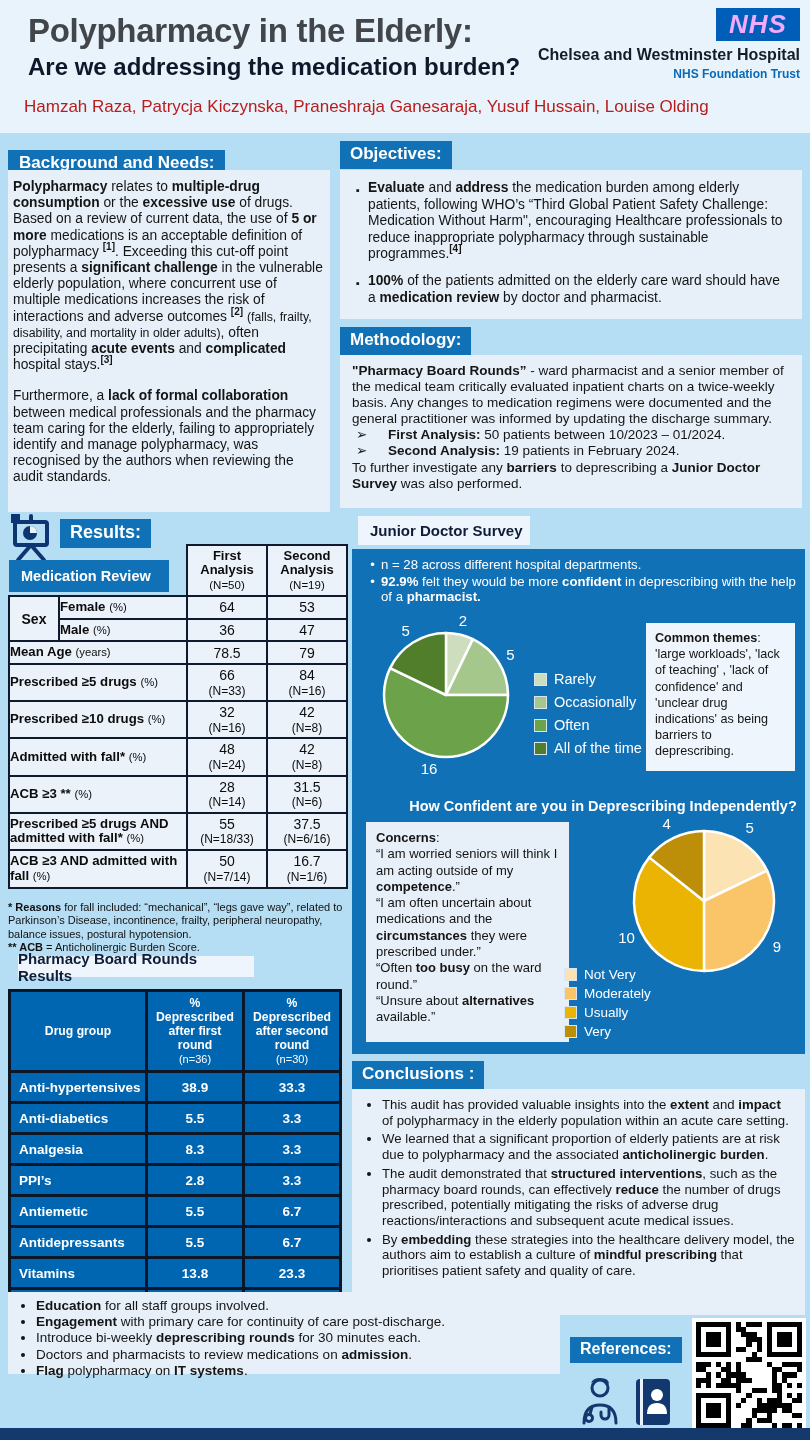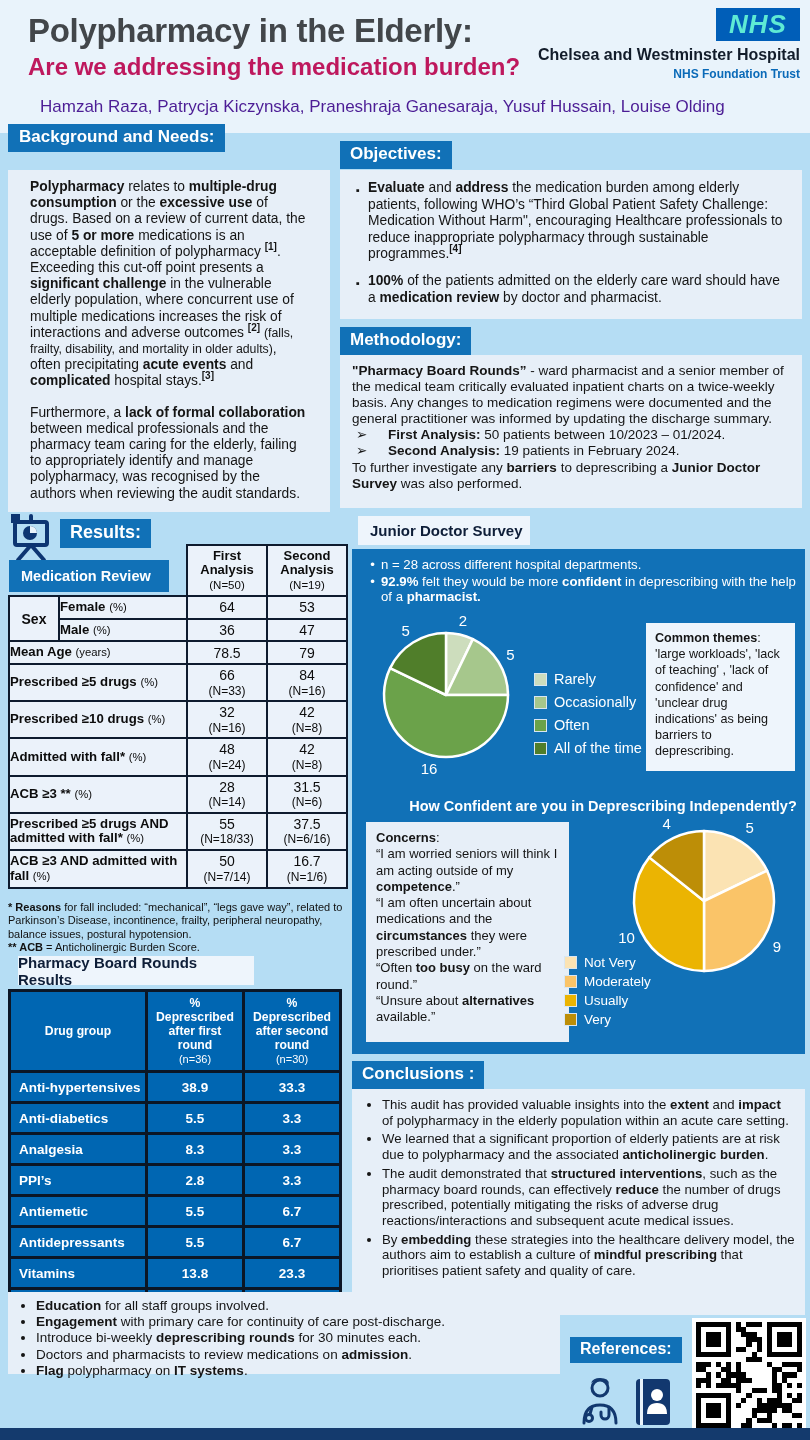--- a/index.html
+++ b/index.html
@@ -1,35 +1,35 @@
 <!DOCTYPE html>
 <html><head>
 <meta charset="utf-8">
 <style>
   html,body{margin:0;padding:0;}
   body{width:810px;height:1440px;position:relative;background:#b5ddf4;
        font-family:"Liberation Sans",sans-serif;color:#111;overflow:hidden;}
   
   .topband{position:absolute;left:0;top:0;width:810px;height:133px;background:#e9f3fb;}
   .title{position:absolute;left:28px;top:12px;font-size:33px;font-weight:bold;color:#42464a;letter-spacing:-0.3px;}
-  .subtitle{position:absolute;left:28px;top:53px;font-size:24px;font-weight:bold;color:#be185d;}
-  .authors{position:absolute;left:40px;top:97px;font-size:17px;color:#4c1d95;}
-  .nhs-box{position:absolute;right:10px;top:8px;width:84px;height:33px;background:#005eb8;color:#5eead4;
+  .subtitle{position:absolute;left:28px;top:53px;font-size:24px;font-weight:bold;color:#0f172a;}
+  .authors{position:absolute;left:24px;top:97px;font-size:17px;color:#b91c1c;}
+  .nhs-box{position:absolute;right:10px;top:8px;width:84px;height:33px;background:#005eb8;color:#f0abfc;
            display:flex;align-items:center;justify-content:center;}
   .nhs-box span{font-style:italic;font-weight:bold;font-size:26px;letter-spacing:1px;}
   .trust-name{position:absolute;right:10px;top:46px;width:420px;text-align:right;font-size:16px;font-weight:bold;color:#121c2a;}
   .trust-sub{position:absolute;right:10px;top:67px;width:420px;text-align:right;font-size:12px;font-weight:bold;color:#0a6ab8;}
   
   .sec-h{position:absolute;background:#1171b7;color:#fff;font-weight:bold;font-size:17px;
          padding:3px 10px 5px;white-space:nowrap;}
-  .h-bg{left:8px;top:124px;padding-left:11px;} .h-obj{left:340px;top:141px;} .h-meth{left:340px;top:327px;}
+  .h-bg{left:8px;top:150px;padding-left:11px;} .h-obj{left:340px;top:141px;} .h-meth{left:340px;top:327px;}
   .h-res{left:60px;top:519px;font-size:18px;} .h-conc{left:352px;top:1061px;}
   .h-look{left:8px;top:1322px;} .h-ref{left:570px;top:1337px;font-size:16px;}
   .panel{position:absolute;background:#e7eff8;color:#151515;box-sizing:border-box;}
-  .p-bg{left:8px;top:170px;width:322px;height:342px;padding:9px 22px;font-size:13.8px;line-height:16.2px;}
+  .p-bg{left:8px;top:170px;width:322px;height:342px;padding:9px 5px;font-size:13.8px;line-height:16.2px;}
   .p-bg p{margin:0 0 15px 0;}
   .fine{font-size:12.3px;}
   sup{font-size:10px;line-height:0;}
   .p-obj{left:340px;top:170px;width:462px;height:149px;padding:10px 14px 6px 8px;font-size:13.8px;line-height:16.6px;}
   .obj-item{display:flex;margin-bottom:10px;}
   .obj-item::before{content:"▪";width:20px;flex:none;font-size:11px;padding-top:2px;text-align:center;}
   .p-meth{left:340px;top:355px;width:462px;height:153px;padding:8px 12px;font-size:13.5px;line-height:16.1px;}
   .arrow{display:flex;}
   .arrow::before{content:"➢";width:32px;flex:none;padding-left:4px;}
   
@@ -42,21 +42,21 @@
   .med-table td.bare{border:none;background:transparent;vertical-align:bottom;padding:0 0 3px 0;}
   .chip{display:inline-block;background:#1171b7;color:#fff;font-weight:bold;font-size:14.5px;
         padding:8px 12px;min-width:160px;box-sizing:border-box;}
   .med-table td.sex{font-weight:bold;text-align:center;font-size:14px;}
   .med-table td.lab{font-size:13.2px;line-height:1.12;padding:3px 0;}
   .sm{font-weight:normal;font-size:11.3px;}
   .med-table td.val{text-align:center;font-size:14px;line-height:1.04;padding:3px 2px;}
   .nn{font-size:12px;}
   .footnote{position:absolute;left:8px;top:901px;width:336px;font-size:11px;line-height:13.3px;color:#111;}
   
-  .pb-label{position:absolute;left:18px;top:956px;width:236px;height:29px;background:#eef5fc;color:#0e1e38;
+  .pb-label{position:absolute;left:18px;top:956px;width:236px;height:21px;background:#eef5fc;color:#0e1e38;
             font-weight:bold;font-size:15px;display:flex;align-items:center;justify-content:center;}
   .pb-table{position:absolute;left:8px;top:989px;width:331px;border-collapse:collapse;table-layout:fixed;}
   .pb-table col.p-drug{width:137px;} .pb-table col.p-v{width:97px;}
   .pb-table th,.pb-table td{border:3px solid #0b1626;background:#0066b2;color:#fff;}
   .pb-table th{font-size:12.2px;line-height:1.15;font-weight:bold;text-align:center;vertical-align:middle;padding:4px 2px;}
   .pn{font-size:11px;font-weight:normal;}
   .pb-table td{font-size:13.5px;font-weight:bold;height:24px;padding:2px 4px;}
   .pb-table td.drug{text-align:left;padding-left:8px;}
   .pb-table td.num{text-align:center;}
   
@@ -66,21 +66,21 @@
   .s-bullets{position:absolute;left:12px;top:8px;width:434px;font-size:13.2px;line-height:15.6px;}
   .sb{display:flex;margin-bottom:1px;}
   .sb::before{content:"•";width:17px;flex:none;text-align:center;}
   .q1{position:absolute;left:14px;top:64px;font-size:14.5px;font-weight:bold;}
   .pie1{position:absolute;left:4px;top:56px;}
   .pie2{position:absolute;left:252px;top:252px;}
   .pie-label{fill:#fff;font-size:15px;font-family:"Liberation Sans",sans-serif;}
   .legend1{position:absolute;left:182px;top:122px;}
   .leg-item{display:flex;align-items:center;}
   .legend1 .leg-item{margin-bottom:7px;font-size:14.5px;}
-  .legend2{position:absolute;left:212px;top:406px;}
+  .legend2{position:absolute;left:212px;top:418px;}
   .legend2 .leg-item{margin-bottom:4px;font-size:13.5px;}
   .leg-sw{width:13px;height:13px;margin-right:7px;flex:none;border:1px solid #d8e6f2;box-sizing:border-box;}
   .themes{position:absolute;left:294px;top:74px;width:149px;height:148px;background:#eef5fc;color:#141414;
           font-size:12.6px;line-height:16.2px;padding:7px 9px;box-sizing:border-box;}
   .q2{position:absolute;left:55px;top:249px;width:392px;text-align:center;font-size:14.5px;font-weight:bold;}
   .concerns{position:absolute;left:14px;top:273px;width:203px;height:220px;background:#e7eff8;color:#141414;
             font-size:13px;line-height:16.3px;padding:8px 10px;box-sizing:border-box;}
   
   .p-conc{left:352px;top:1089px;width:453px;height:226px;padding:8px 10px 4px 6px;font-size:13.2px;line-height:15.7px;}
   ul.blist{margin:0;padding-left:24px;}

